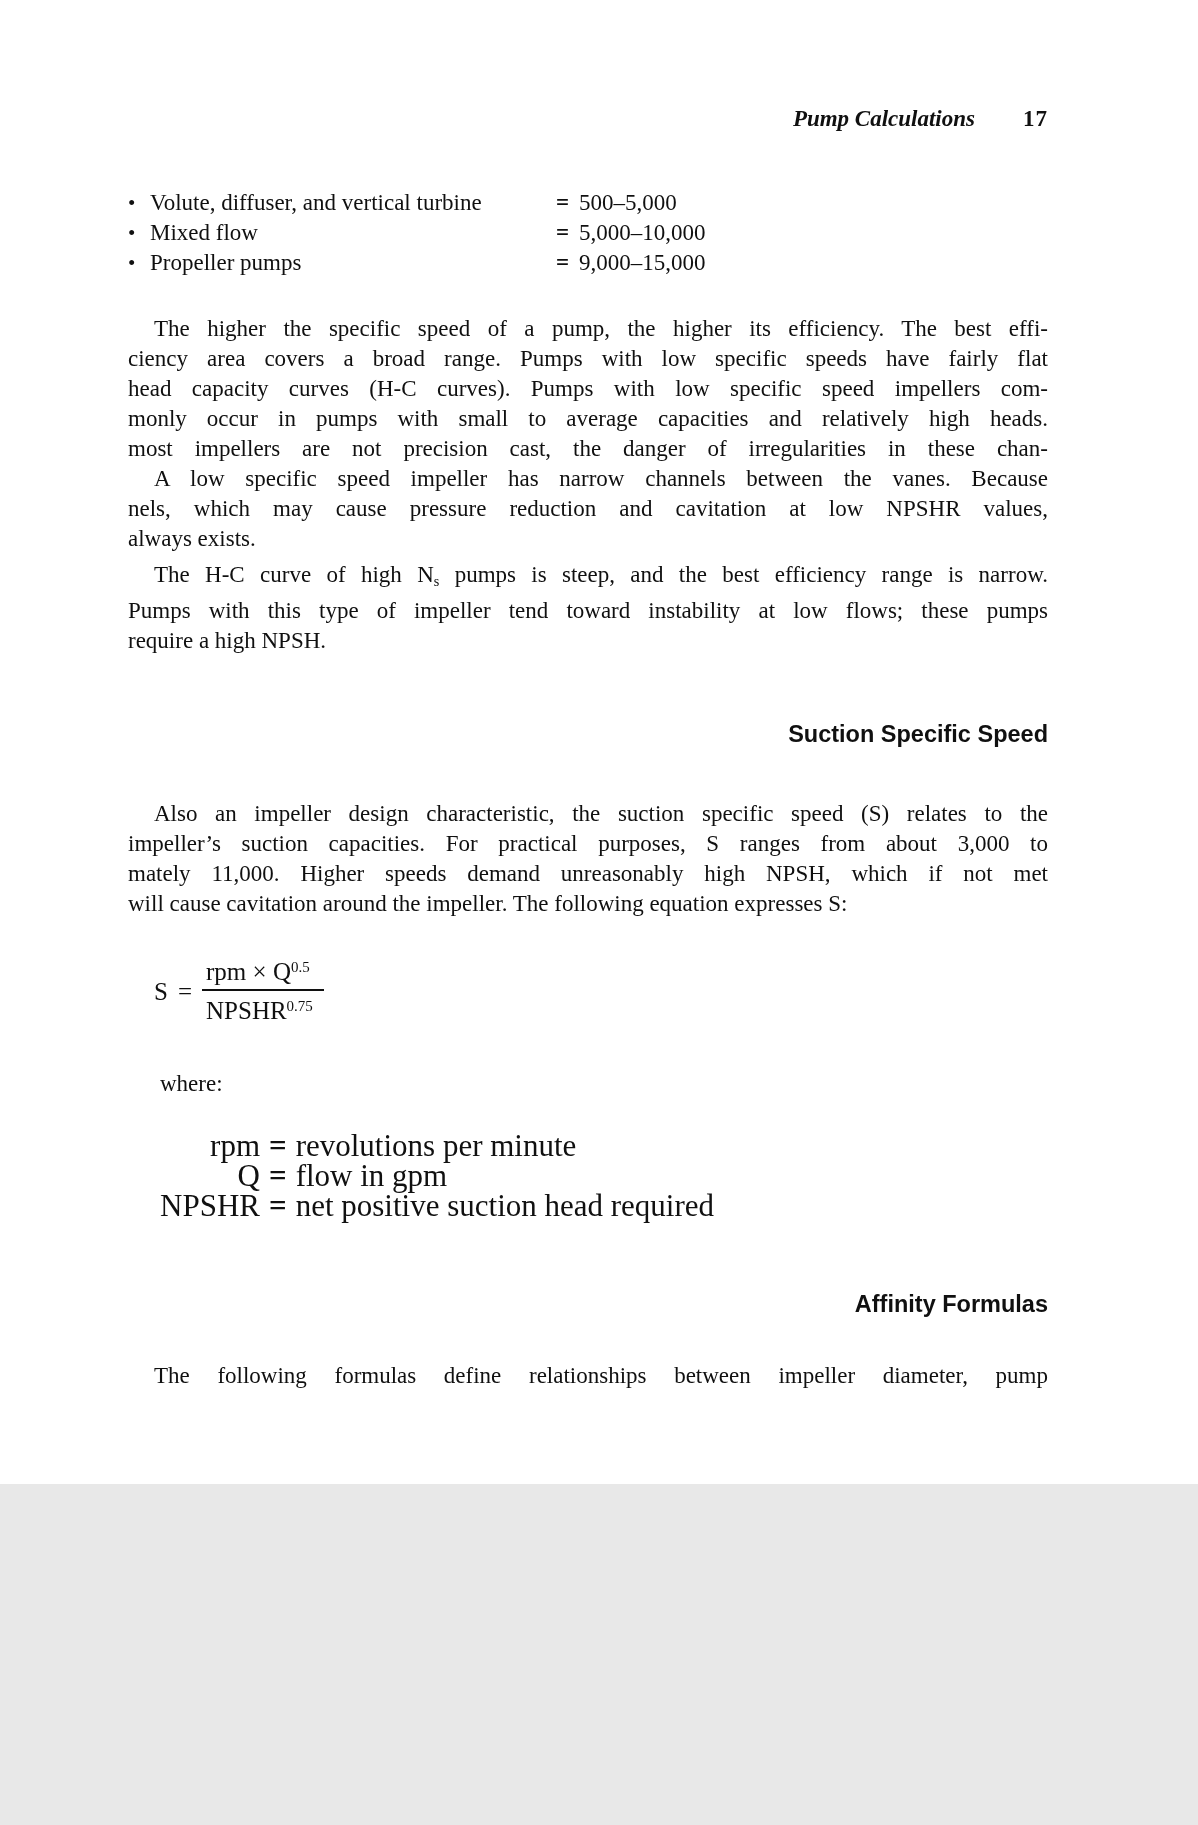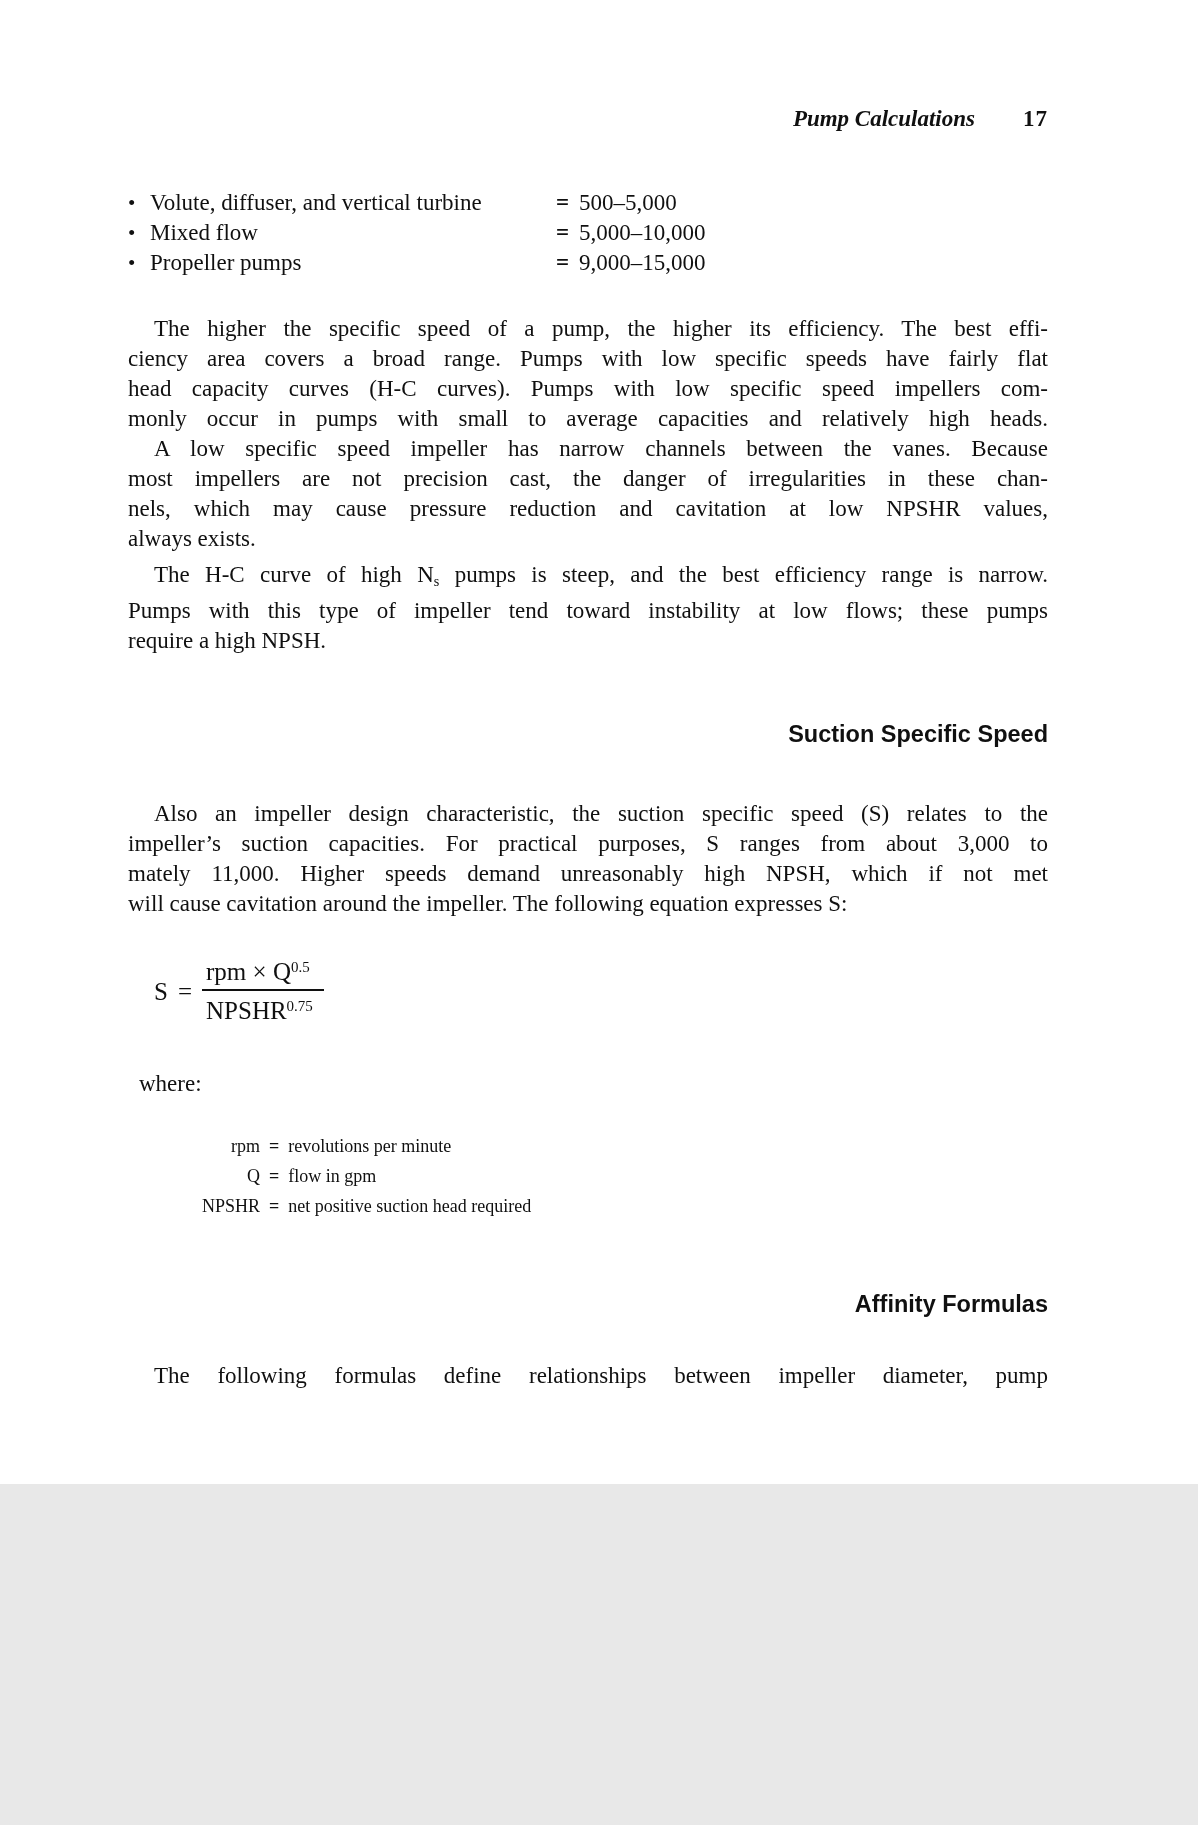--- a/index.html
+++ b/index.html
@@ -37,21 +37,21 @@
   .h1{top:719px;} .h2{top:1289px;}
   
   .equation{top:958px;font-size:25px;display:flex;align-items:center;}
   .eq-lhs{margin-left:26px;}
   .eq-sign{margin:0 10px;}
   .frac{display:inline-block;text-align:left;}
   .num{padding:0 14px 3px 4px;border-bottom:2.5px solid #101010;}
   .den{padding:6px 4px 0 4px;}
   .where{top:1069px;font-size:23px;line-height:30px;}
   
-  .defs{top:1131px;font-size:18px;line-height:30px;}
+  .defs{top:1131px;font-size:31px;line-height:30px;}
   .drow{display:flex;}
   .dterm{display:inline-block;width:132px;text-align:right;}
   .deq{margin:0 9px;font-weight:600;}
   
   .formulas{top:1482px;font-size:26px;line-height:31px;}
   .frow{display:flex;align-items:baseline;}
   .flhs{display:inline-block;width:178px;text-align:right;white-space:nowrap;}
   .feq{margin:0 9px;font-weight:600;}
   .frhs{white-space:nowrap;}
   
@@ -95,22 +95,22 @@
   </div>
 
   <div class="block para p1">
     <div class="jline ind">The higher the specific speed of a pump, the higher its efficiency. The best effi-</div>
     <div class="jline">ciency area covers a broad range. Pumps with low specific speeds have fairly flat</div>
     <div class="jline">head capacity curves (H-C curves). Pumps with low specific speed impellers com-</div>
     <div class="jline">monly occur in pumps with small to average capacities and relatively high heads.</div>
   </div>
 
   <div class="block para p2">
+    <div class="jline">most impellers are not precision cast, the danger of irregularities in these chan-</div>
     <div class="jline ind">A low specific speed impeller has narrow channels between the vanes. Because</div>
-    <div class="jline">most impellers are not precision cast, the danger of irregularities in these chan-</div>
     <div class="jline">nels, which may cause pressure reduction and cavitation at low NPSHR values,</div>
     <div class="lline">always exists.</div>
   </div>
 
   <div class="block para p3">
     <div class="jline ind"><span>The H-C curve of high N</span><sub>s</sub><span> pumps is steep, and the best efficiency range is narrow.</span></div>
     <div class="jline">Pumps with this type of impeller tend toward instability at low flows; these pumps</div>
     <div class="lline">require a high NPSH.</div>
   </div>
 
@@ -126,21 +126,21 @@
   <div class="block equation">
     <span class="eq-lhs">S</span>
     <span class="eq-sign">=</span>
     <span class="frac">
       <span class="num" style="display:block;"><span>rpm × Q</span><sup>0.5</sup></span>
       <span class="den" style="display:block;"><span>NPSHR</span><sup>0.75</sup></span>
     </span>
   </div>
 
   <div class="block where">
-    <span style="margin-left:11px;">where:</span>
+    <span style="margin-left:32px;">where:</span>
   </div>
 
   <div class="block defs">
     <div class="drow">
       <span class="dterm">rpm</span>
       <span class="deq">=</span>
       <span>revolutions per minute</span>
     </div>
     <div class="drow">
       <span class="dterm">Q</span>

